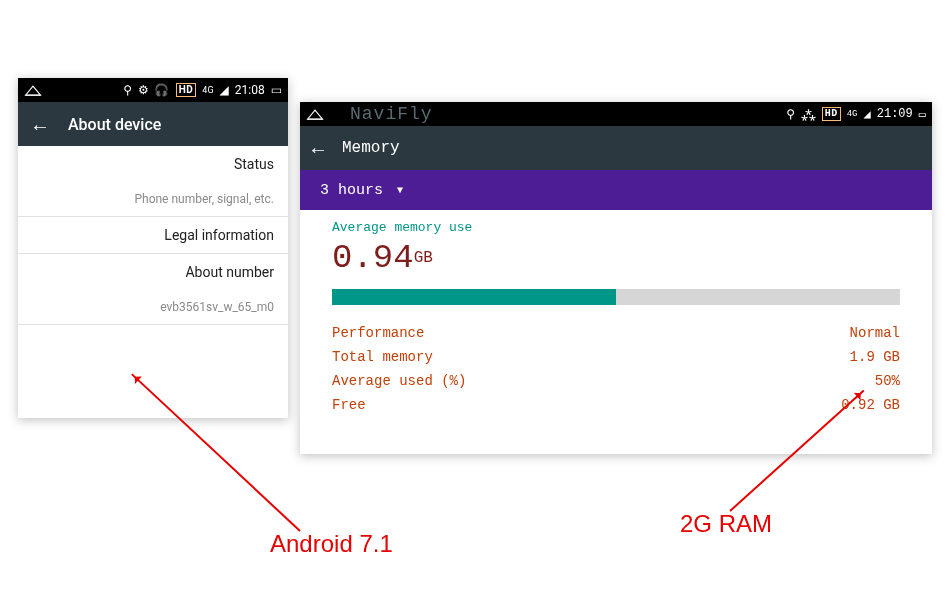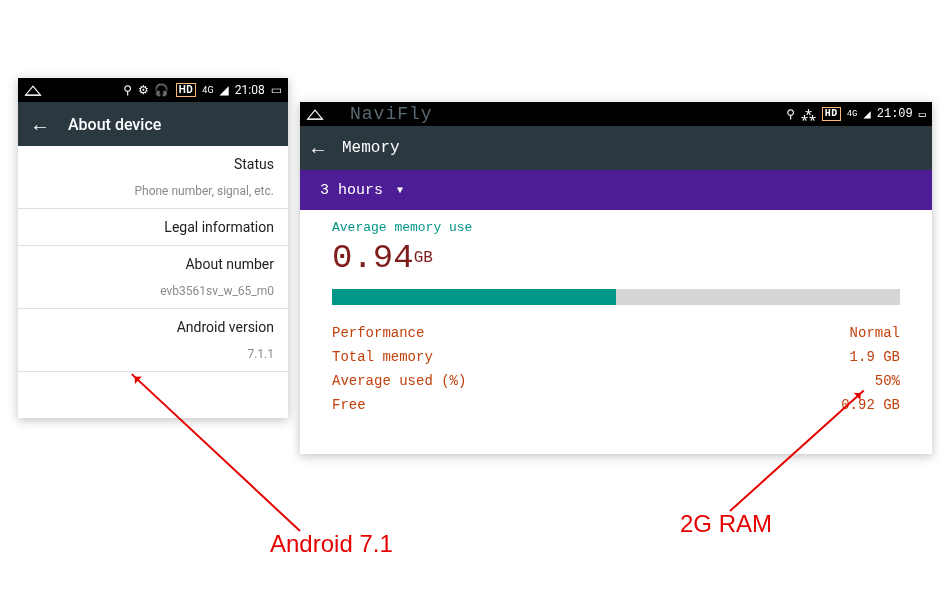--- a/index.html
+++ b/index.html
@@ -67,21 +67,21 @@
     gap: 14px;
     font-size: 15px;
   }
 
   .list { flex: 1; overflow: hidden; text-align: right; }
   .row {
     padding: 10px 14px;
     border-bottom: 1px solid #e0e0e0;
   }
   .row .primary   { font-size: 14px; color: #212121; }
-  .row .secondary { font-size: 12px; color: #8a8a8a; margin-top: 12px; }
+  .row .secondary { font-size: 12px; color: #8a8a8a; margin-top: 20px; }
 
   
   .mem-body { padding: 10px 32px 0; }
   .mem-caption { color: #009688; font-size: 13px; font-weight: 500; margin-bottom: 4px; }
   .mem-value { color: #7f1d1d; font-size: 34px; font-weight: 400; display: flex; align-items: center; }
   .mem-value .unit { font-size: 16px; }
   .mem-bar {
     margin: 12px 0 16px;
     height: 16px;
     background: #d6d6d6;
@@ -172,24 +172,20 @@
       <div class="primary">Status</div>
       <div class="secondary">Phone number, signal, etc.</div>
     </div>
     <div class="row">
       <div class="primary">Legal information</div>
     </div>
     <div class="row">
       <div class="primary">About number</div>
       <div class="secondary">evb3561sv_w_65_m0</div>
     </div>
-    <div class="row">
-      <div class="primary">Android version</div>
-      <div class="secondary">7.1.1</div>
-    </div>
   </div>
 </div>
 
 <div class="panel panel-right">
   <div class="statusbar">
     <svg class="home-icon" viewBox="0 0 24 18">
         <path d="M2 16 L12 4 L22 16 Z" fill="none" stroke="#fff" stroke-width="1.5"></path>
         <rect x="2" y="15" width="20" height="1.5" fill="#fff"></rect>
       </svg>
     <span style="color:#5a6a73;font-size:18px;letter-spacing:1px;margin-left:20px">NaviFly</span>

